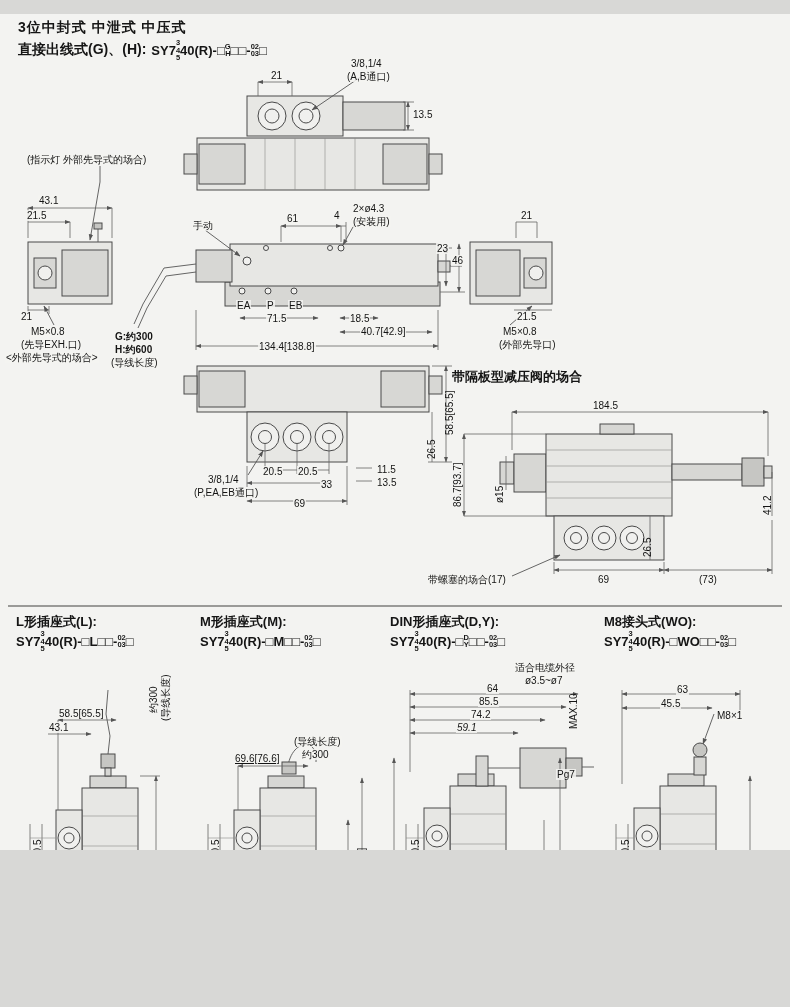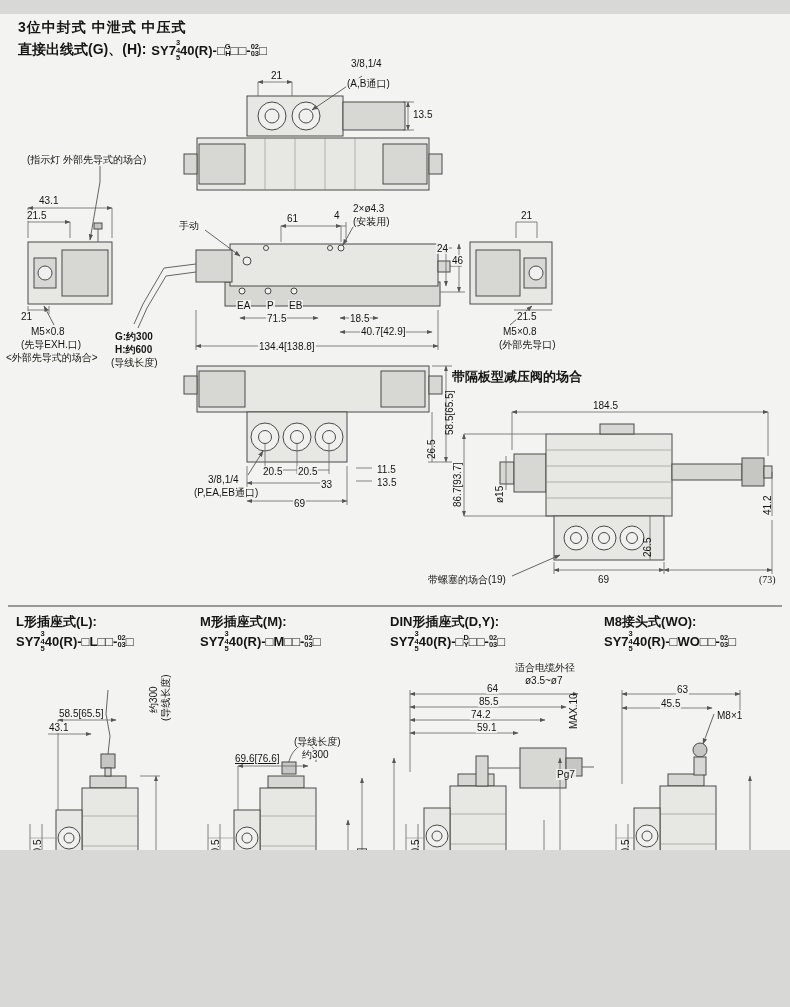--- a/index.html
+++ b/index.html
@@ -342,33 +342,33 @@
     <span class="code"><span>SY7</span><span class="stk"><i>3</i><i>4</i><i>5</i></span><span>40(R)-□</span><span class="stk"><i>D</i><i>Y</i></span><span>□□-</span><span class="stk"><i>02</i><i>03</i></span><span>□</span></span>
   </div>
 
   <div class="col-head" style="left:604px;top:599px">M8接头式(WO):</div>
   <div class="col-code" style="left:604px;top:616px">
     <span class="code"><span>SY7</span><span class="stk"><i>3</i><i>4</i><i>5</i></span><span>40(R)-□</span><span>WO</span><span>□□-</span><span class="stk"><i>02</i><i>03</i></span><span>□</span></span>
   </div>
 
   <div id="annotations">
       <span class="dim" style="left: 350px; top: 44px;">3/8,1/4</span>
-      <span class="dim" style="left: 346px; top: 64px;">(A,B通口)</span>
+      <span class="dim" style="left: 346px; top: 57px;">(A,B通口)</span>
       <span class="dim" style="left: 270px; top: 56px;">21</span>
       <span class="dim" style="left: 412px; top: 95px;">13.5</span>
       <span class="dim" style="left: 26px; top: 140px;">(指示灯 外部先导式的场合)</span>
       <span class="dim" style="left: 38px; top: 181px;">43.1</span>
       <span class="dim" style="left: 26px; top: 196px;">21.5</span>
-      <span class="dim" style="left: 178px; top: 206px;">手动</span>
+      <span class="dim" style="left: 192px; top: 206px;">手动</span>
       <span class="dim" style="left: 286px; top: 199px;">61</span>
       <span class="dim" style="left: 333px; top: 196px;">4</span>
       <span class="dim" style="left: 352px; top: 189px;">2×ø4.3</span>
       <span class="dim" style="left: 352px; top: 202px;">(安装用)</span>
       <span class="dim" style="left: 520px; top: 196px;">21</span>
-      <span class="dim" style="left: 436px; top: 229px;">24</span>
+      <span class="dim" style="left: 436px; top: 229px;">23</span>
       <span class="dim" style="left: 451px; top: 241px;">46</span>
       <span class="dim" style="left: 236px; top: 286px;">EA</span>
       <span class="dim" style="left: 266px; top: 286px;">P</span>
       <span class="dim" style="left: 288px; top: 286px;">EB</span>
       <span class="dim" style="left: 266px; top: 299px;">71.5</span>
       <span class="dim" style="left: 349px; top: 299px;">18.5</span>
       <span class="dim" style="left: 360px; top: 312px;">40.7[42.9]</span>
       <span class="dim" style="left: 258px; top: 327px;">134.4[138.8]</span>
       <span class="dim bold" style="left: 114px; top: 317px;">G:约300</span>
       <span class="dim bold" style="left: 114px; top: 330px;">H:约600</span>
@@ -388,23 +388,23 @@
       <span class="dim" style="left: 376px; top: 450px;">11.5</span>
       <span class="dim" style="left: 376px; top: 463px;">13.5</span>
       <span class="dim" style="left: 293px; top: 484px;">69</span>
       <span class="dim" style="left: 207px; top: 460px;">3/8,1/4</span>
       <span class="dim" style="left: 193px; top: 473px;">(P,EA,EB通口)</span>
       <span class="dim" style="left: 592px; top: 386px;">184.5</span>
       <span class="dim rot" style="left: 494px; top: 490px;">ø15</span>
       <span class="dim rot" style="left: 452px; top: 494px;">86.7[93.7]</span>
       <span class="dim rot" style="left: 642px; top: 544px;">26.5</span>
       <span class="dim rot" style="left: 762px; top: 502px;">41.2</span>
-      <span class="dim" style="left: 427px; top: 560px;">带螺塞的场合(19)</span>
+      <span class="dim" style="left: 427px; top: 560px;">带螺塞的场合(17)</span>
       <span class="dim" style="left: 597px; top: 560px;">69</span>
-      <span class="dim" style="left: 758px; top: 560px; font-family: Liberation Serif, serif;">(73)</span>
+      <span class="dim" style="left: 698px; top: 560px;">(73)</span>
       <span class="dim rot" style="left: 148px; top: 700px;">约300</span>
       <span class="dim rot" style="left: 160px; top: 708px;">(导线长度)</span>
       <span class="dim" style="left: 58px; top: 694px;">58.5[65.5]</span>
       <span class="dim" style="left: 48px; top: 708px;">43.1</span>
       <span class="dim rot" style="left: 20px; top: 866px;">33</span>
       <span class="dim rot" style="left: 32px; top: 846px;">20.5</span>
       <span class="dim rot" style="left: 32px; top: 890px;">20.5</span>
       <span class="dim rot" style="left: 24px; top: 924px;">11.5</span>
       <span class="dim rot" style="left: 36px; top: 938px;">13.5</span>
       <span class="dim" style="left: 46px; top: 928px;">26.5</span>
@@ -421,21 +421,21 @@
       <span class="dim" style="left: 224px; top: 928px;">26.5</span>
       <span class="dim rot" style="left: 340px; top: 864px;">88.8</span>
       <span class="dim rot" style="left: 356px; top: 882px;">134.6[139]</span>
       <span class="dim rot" style="left: 324px; top: 946px;">35.8</span>
       <span class="dim rot" style="left: 336px; top: 958px;">40.8[43]</span>
       <span class="dim" style="left: 514px; top: 648px;">适合电缆外径</span>
       <span class="dim" style="left: 524px; top: 661px;">ø3.5~ø7</span>
       <span class="dim" style="left: 486px; top: 669px;">64</span>
       <span class="dim" style="left: 478px; top: 682px;">85.5</span>
       <span class="dim" style="left: 470px; top: 695px;">74.2</span>
-      <span class="dim" style="left: 476px; top: 708px;">59.1</span>
+      <span class="dim" style="left: 456px; top: 708px; font-style: italic;">59.1</span>
       <span class="dim rot" style="left: 568px; top: 716px;">MAX.10</span>
       <span class="dim" style="left: 556px; top: 755px;">Pg7</span>
       <span class="dim rot" style="left: 386px; top: 884px;">174.2</span>
       <span class="dim rot" style="left: 398px; top: 866px;">33</span>
       <span class="dim rot" style="left: 410px; top: 846px;">20.5</span>
       <span class="dim rot" style="left: 410px; top: 890px;">20.5</span>
       <span class="dim rot" style="left: 402px; top: 924px;">11.5</span>
       <span class="dim rot" style="left: 414px; top: 938px;">13.5</span>
       <span class="dim" style="left: 446px; top: 928px;">26.5</span>
       <span class="dim rot" style="left: 394px; top: 956px;">60.6</span>

